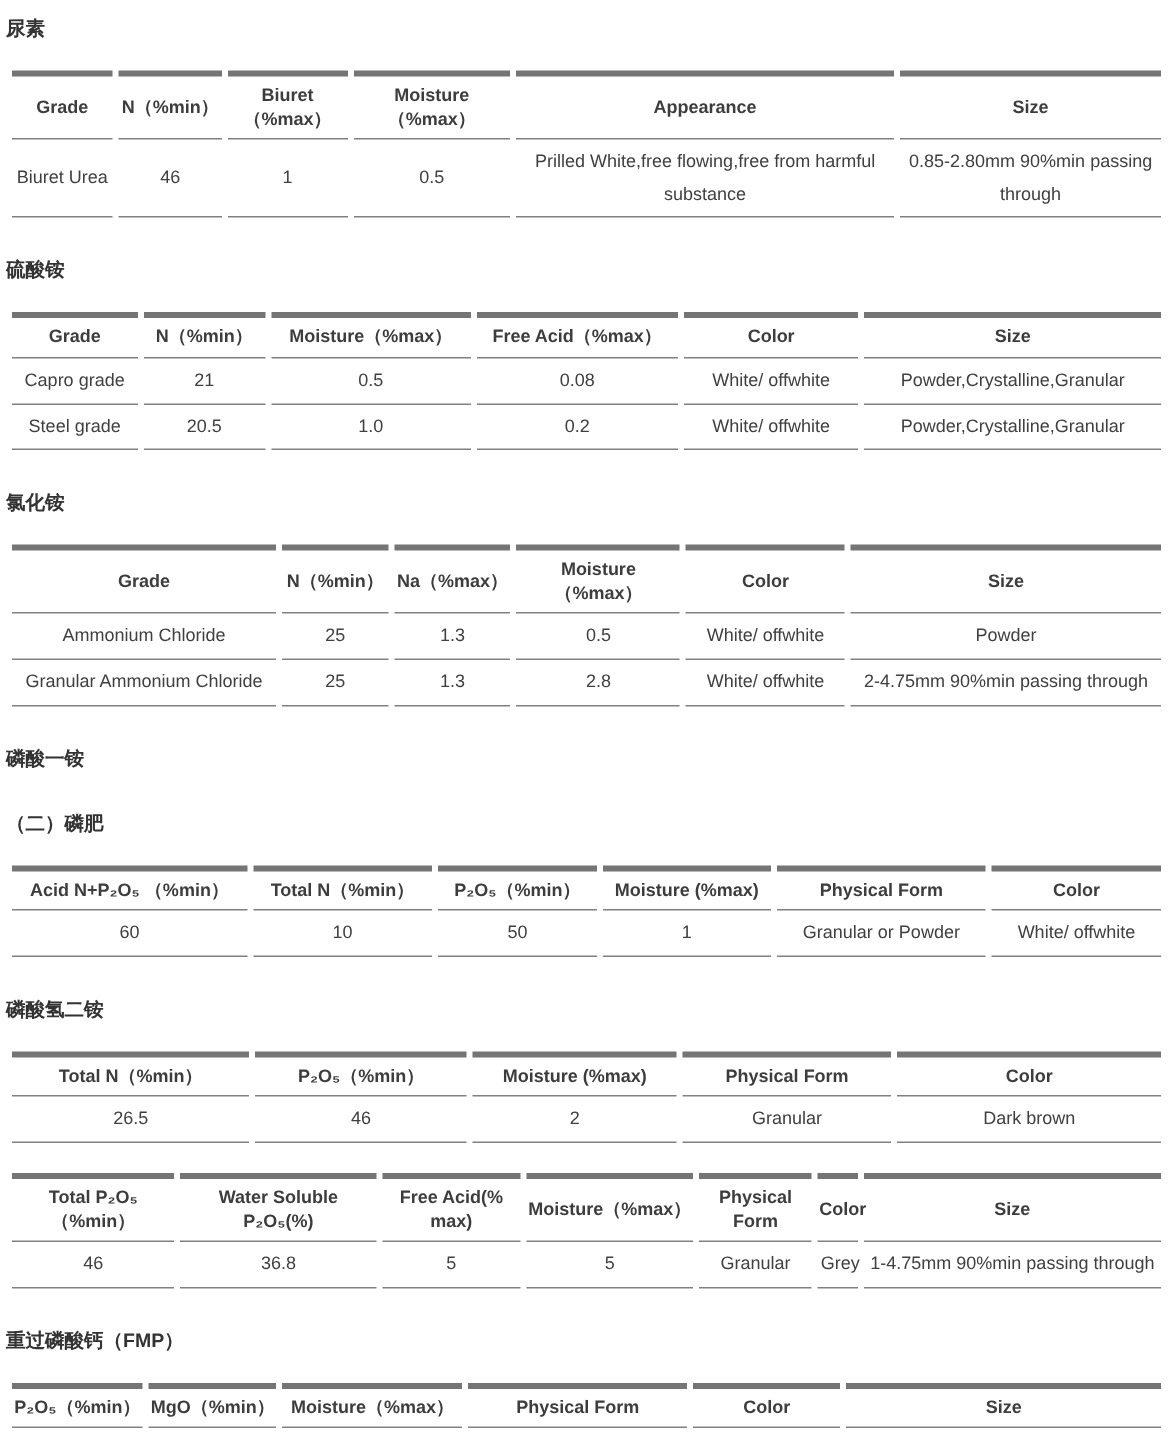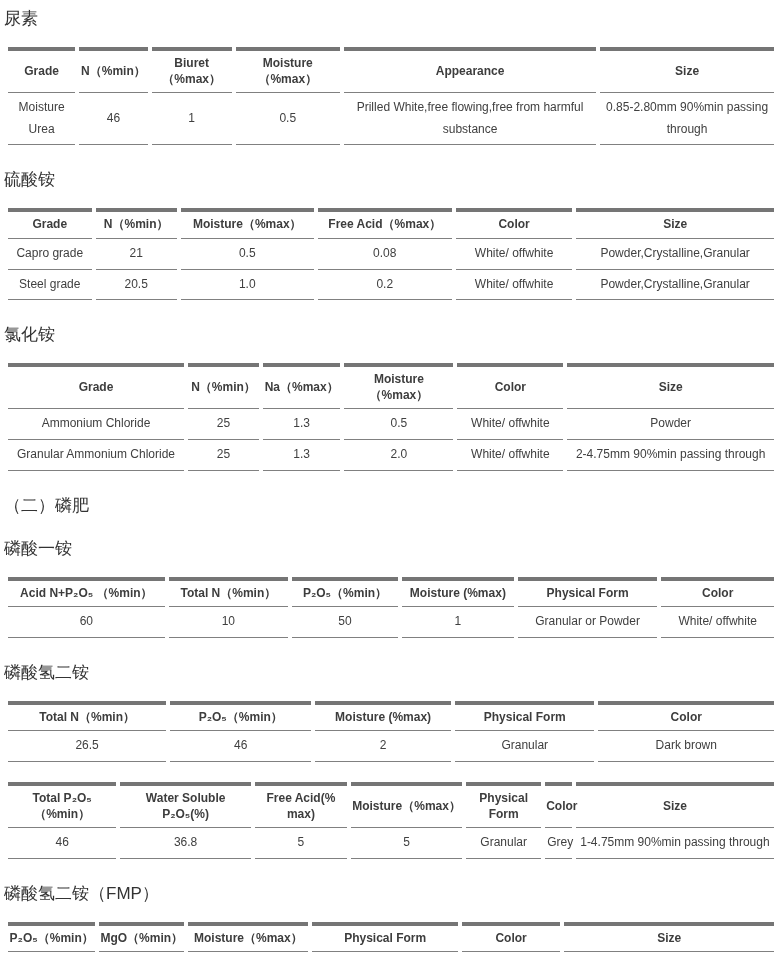--- a/index.html
+++ b/index.html
@@ -4,22 +4,22 @@
 <style>
   html,body { margin:0; padding:0; background:#ffffff; }
   body {
     width:780px;
     font-family:"Liberation Sans","DejaVu Sans",sans-serif;
     color:#404040;
     -webkit-font-smoothing:antialiased;
   }
   .doc { padding:8px 1px 6px 2px; }
   .section-heading {
-    font-size:17px;
-    font-weight:normal;
+    font-size:13px;
+    font-weight:bold;
     color:#333333;
     margin:26px 0 16px 2px;
     line-height:17px;
   }
   .section-heading.first { margin-top:2px; }
   table.spec {
     table-layout:fixed;
     border-collapse:separate;
     border-spacing:4px 0;
     width:774px;
@@ -68,21 +68,21 @@
         <th>Grade</th>
         <th>N（%min）</th>
         <th>Biuret（%max）</th>
         <th>Moisture（%max）</th>
         <th>Appearance</th>
         <th>Size</th>
       </tr>
     </thead>
     <tbody>
       <tr>
-        <td>Moisture Urea</td>
+        <td>Biuret Urea</td>
         <td>46</td>
         <td>1</td>
         <td>0.5</td>
         <td>Prilled White,free flowing,free from harmful substance</td>
         <td>0.85-2.80mm 90%min passing through</td>
       </tr>
     </tbody>
   </table>
 
   <div class="section-heading">硫酸铵</div>
@@ -151,30 +151,30 @@
         <td>25</td>
         <td>1.3</td>
         <td>0.5</td>
         <td>White/ offwhite</td>
         <td>Powder</td>
       </tr>
       <tr>
         <td>Granular Ammonium Chloride</td>
         <td>25</td>
         <td>1.3</td>
-        <td>2.0</td>
+        <td>2.8</td>
         <td>White/ offwhite</td>
         <td>2-4.75mm 90%min passing through</td>
       </tr>
     </tbody>
   </table>
 
+  <div class="section-heading">磷酸一铵</div>
+
   <div class="section-heading">（二）磷肥</div>
-
-  <div class="section-heading">磷酸一铵</div>
   <table class="spec">
     <colgroup>
       <col style="width:21%">
         <col style="width:16%">
         <col style="width:14.2%">
         <col style="width:15%">
         <col style="width:18.7%">
         <col style="width:15.1%">
     </colgroup>
     <thead>
@@ -255,21 +255,21 @@
         <td>36.8</td>
         <td>5</td>
         <td>5</td>
         <td>Granular</td>
         <td>Grey</td>
         <td>1-4.75mm 90%min passing through</td>
       </tr>
     </tbody>
   </table>
 
-  <div class="section-heading">磷酸氢二铵（FMP）</div>
+  <div class="section-heading">重过磷酸钙（FMP）</div>
   <table class="spec">
     <colgroup>
       <col style="width:11.7%">
         <col style="width:11.4%">
         <col style="width:16.1%">
         <col style="width:19.5%">
         <col style="width:13.2%">
         <col style="width:28.1%">
     </colgroup>
     <thead>

